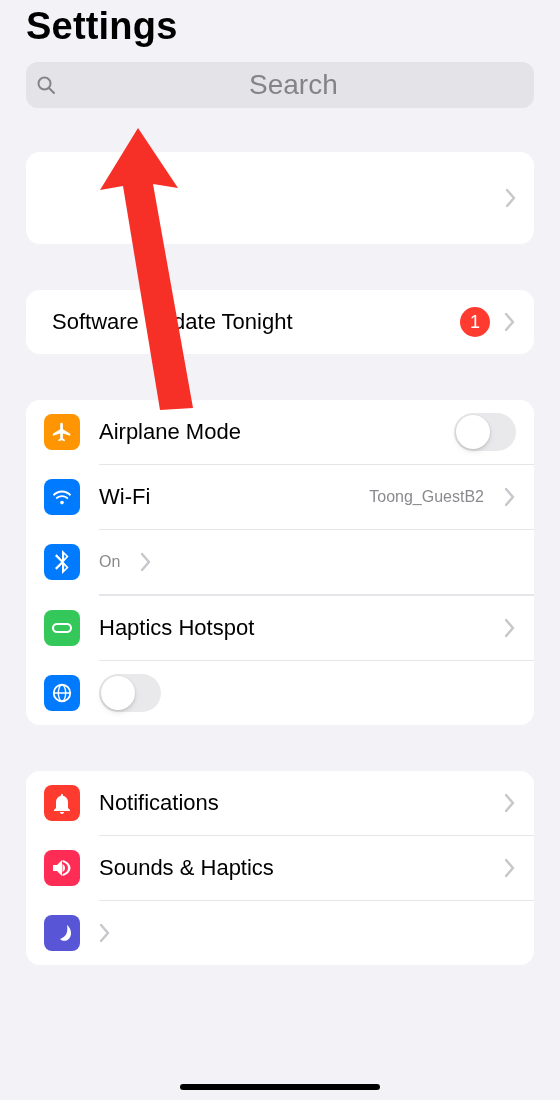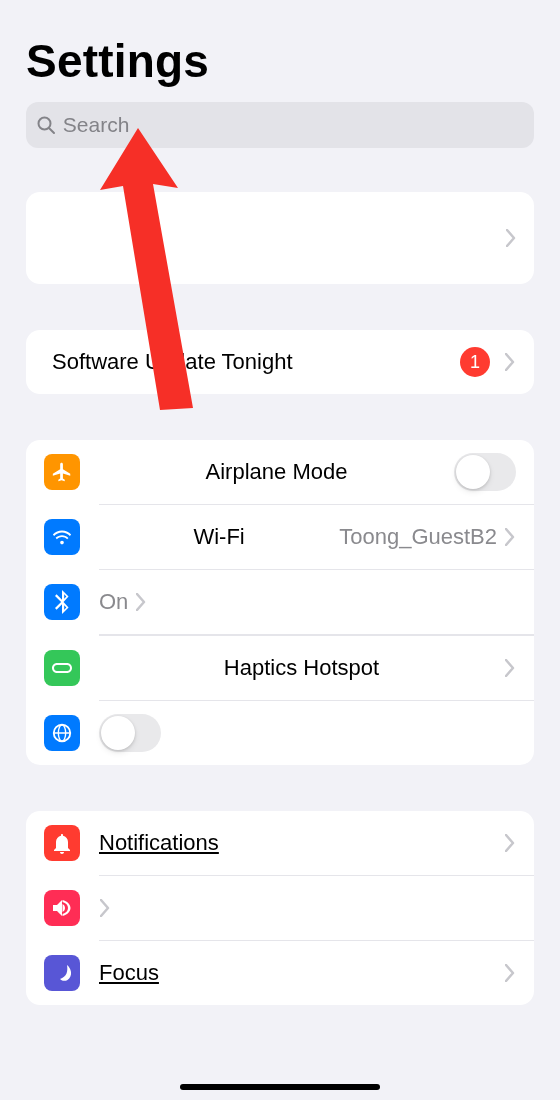--- a/index.html
+++ b/index.html
@@ -11,23 +11,23 @@
     body {
       width: 560px;
       height: 1100px;
       background: #f2f2f7;
       font-family: -apple-system, BlinkMacSystemFont, "SF Pro Text", "Helvetica Neue", Arial, sans-serif;
       color: #000;
       position: relative;
       overflow: hidden;
     }
     .page-title {
-      font-size: 46px;
+      font-size: 38px;
       font-weight: 700;
-      padding: 34px 26px 8px 26px;
+      padding: 5px 26px 8px 26px;
       letter-spacing: 0.2px;
     }
     .search-wrap {
       margin: 6px 26px 0 26px;
     }
     .search {
       display: flex;
       align-items: center;
       background: #e3e3e8;
       border-radius: 12px;
@@ -39,23 +39,24 @@
       height: 22px;
       margin-right: 6px;
       display: flex;
       align-items: center;
       justify-content: center;
     }
     .search input {
       border: none;
       background: transparent;
       outline: none;
-      font-size: 21px;
+      font-size: 28px;
       color: #000;
       width: 100%;
+      text-align: center;
     }
     .search input::placeholder {
       color: #838388;
     }
 
     .group {
       background: #fff;
       margin: 0 26px;
       border-radius: 14px;
       overflow: hidden;
@@ -66,25 +67,23 @@
       display: flex;
       align-items: center;
       justify-content: flex-end;
       padding-right: 18px;
     }
     .group.software {
       margin-top: 46px;
     }
     .group.network {
       margin-top: 46px;
-      text-align: center;
     }
     .group.notify {
       margin-top: 46px;
-      text-decoration: underline;
     }
 
     .row {
       display: flex;
       align-items: center;
       min-height: 64px;
       padding: 0 18px 0 18px;
       position: relative;
     }
     .row .row-icon {
@@ -96,23 +95,23 @@
       justify-content: center;
       flex-shrink: 0;
       margin-right: 19px;
     }
     .row .row-label {
       font-size: 22px;
       flex: 1;
       color: #000;
     }
     .row .row-detail {
-      font-size: 22px;
+      font-size: 16px;
       color: #8a8a8e;
-      margin-right: 7px;
+      margin-right: 20px;
     }
     .row .chevron {
       width: 12px;
       height: 20px;
       display: flex;
       align-items: center;
       justify-content: center;
       flex-shrink: 0;
     }
     .row .toggle {
@@ -318,35 +317,35 @@
     </span>
   </div>
   <div class="divider"></div>
 
   <div class="row">
     <span class="row-icon ic-pink">
       <svg width="22" height="20" viewBox="0 0 22 20">
           <path d="M2 7v6h4l5 5V2L6 7H2zm12 3c0-1.8-1-3.3-2.5-4v8c1.5-.7 2.5-2.2 2.5-4zm-2.5-8v2C15 4.9 17 7.2 17 10s-2 5.1-5.5 6v2c4.6-1 8-4.6 8-8s-3.4-7-8-8z" fill="#fff"></path>
         </svg>
     </span>
+    <span class="row-label">Sounds &amp; Haptics</span>
     <span class="chevron">
       <svg width="10" height="18" viewBox="0 0 10 18">
           <path d="M1 1 L8 9 L1 17" stroke="#c7c7cc" stroke-width="2.5" fill="none" stroke-linecap="round" stroke-linejoin="round"></path>
         </svg>
     </span>
   </div>
   <div class="divider"></div>
 
   <div class="row">
     <span class="row-icon ic-indigo">
       <svg width="20" height="20" viewBox="0 0 20 20">
           <path d="M15 2c.5 3 .5 6-.5 8.5S11 15 8 16c2 2 5 2.5 7.5 1S19.5 12 19 9c-.5-3-2-5.5-4-7z" fill="#fff"></path>
         </svg>
     </span>
-    <span class="row-label">Focus</span>
     <span class="chevron">
       <svg width="10" height="18" viewBox="0 0 10 18">
           <path d="M1 1 L8 9 L1 17" stroke="#c7c7cc" stroke-width="2.5" fill="none" stroke-linecap="round" stroke-linejoin="round"></path>
         </svg>
     </span>
   </div>
 </div>
 
 <div class="arrow-annotation">
   <svg width="120" height="290" viewBox="0 0 120 290">

